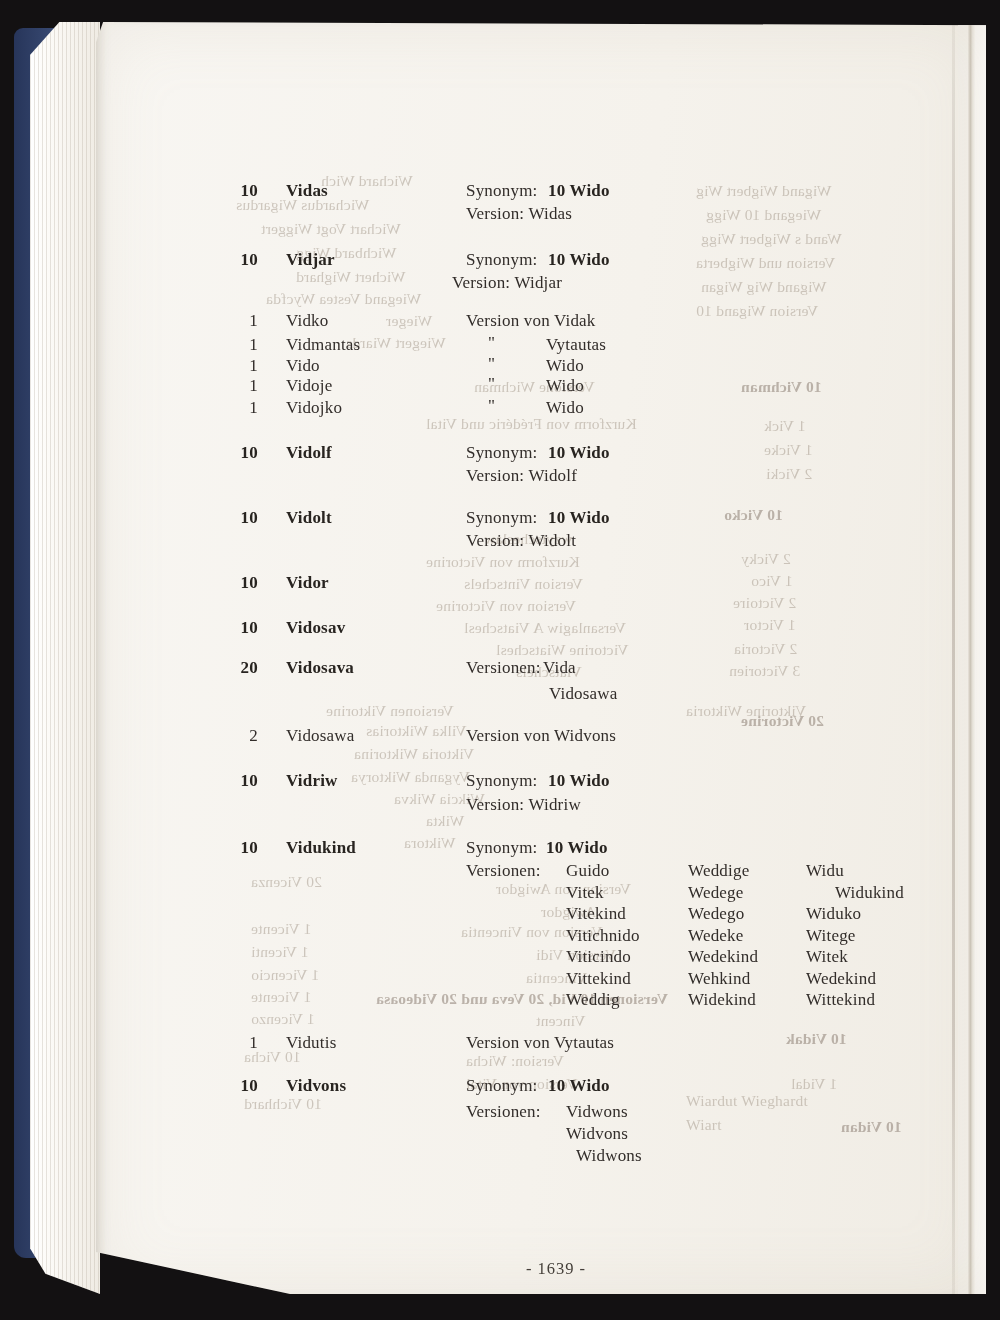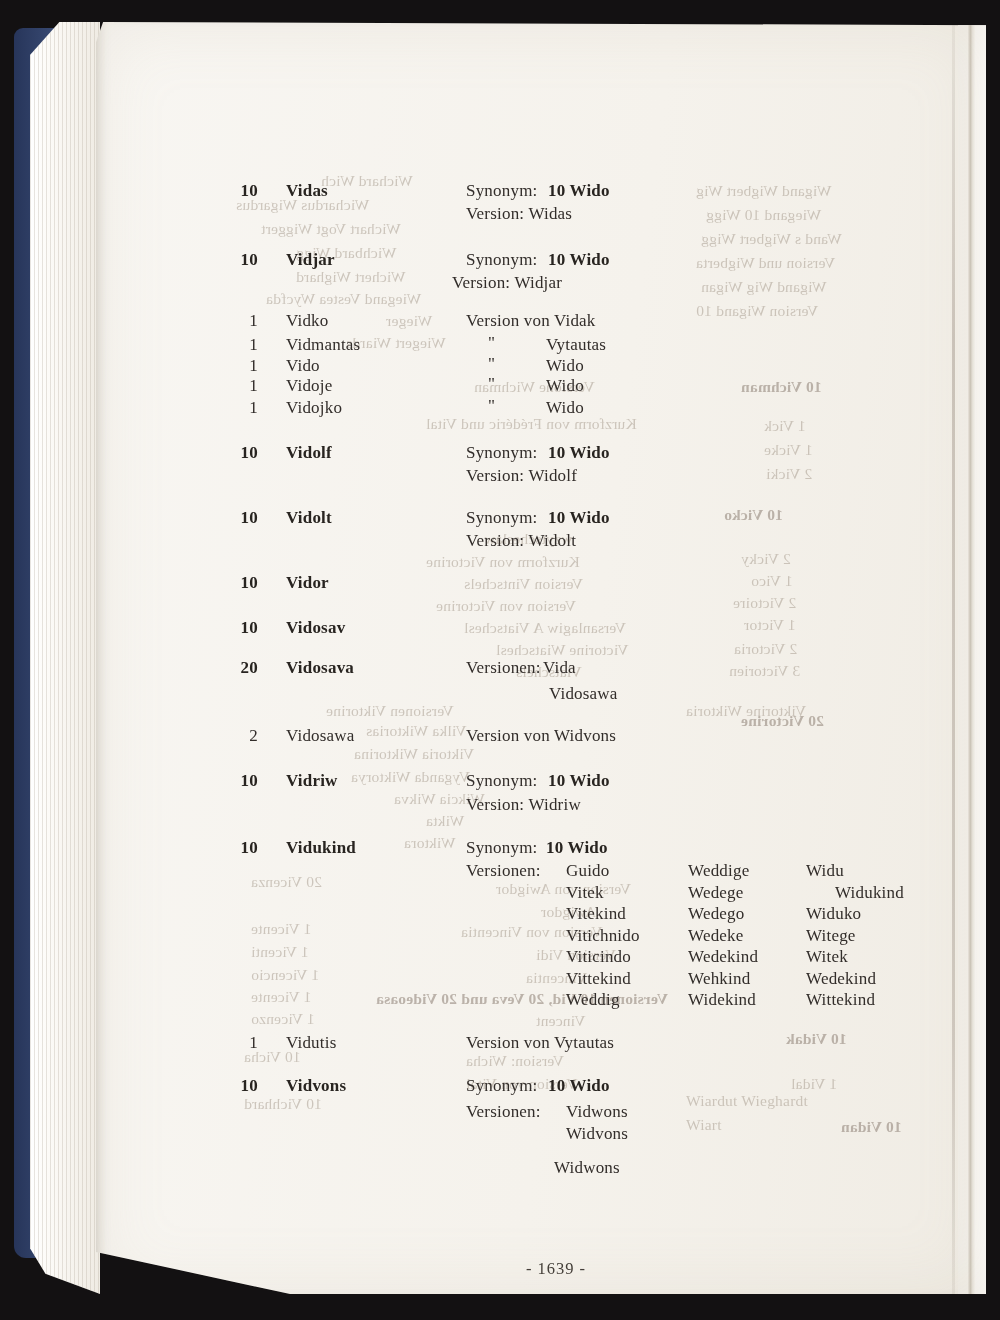--- a/index.html
+++ b/index.html
@@ -225,19 +225,19 @@
         <div class="txt num" style="top: 1011px;">1</div>
         <div class="txt name" style="left: 190px; top: 1011px;">Vidutis</div>
         <div class="txt" style="left: 370px; top: 1011px; text-align: right;">Version von Vytautas</div>
         <div class="txt num b" style="top: 1054px;">10</div>
         <div class="txt name b" style="left: 190px; top: 1054px;">Vidvons</div>
         <div class="txt" style="left: 370px; top: 1054px;">Synonym:</div>
         <div class="txt b" style="left: 452px; top: 1054px;">10 Wido</div>
         <div class="txt" style="left: 370px; top: 1080px;">Versionen:</div>
         <div class="txt" style="left: 470px; top: 1080px;">Vidwons</div>
         <div class="txt" style="left: 470px; top: 1102px;">Widvons</div>
-        <div class="txt" style="left: 458px; top: 1124px; margin-top: 12px;">Widwons</div>
+        <div class="txt" style="left: 480px; top: 1124px;">Widwons</div>
       </div>
     <div class="crease"></div>
     <div class="edge-strip"></div>
     <div class="page-number">- 1639 -</div>
   </div>
 </div>
 
 </body></html>

